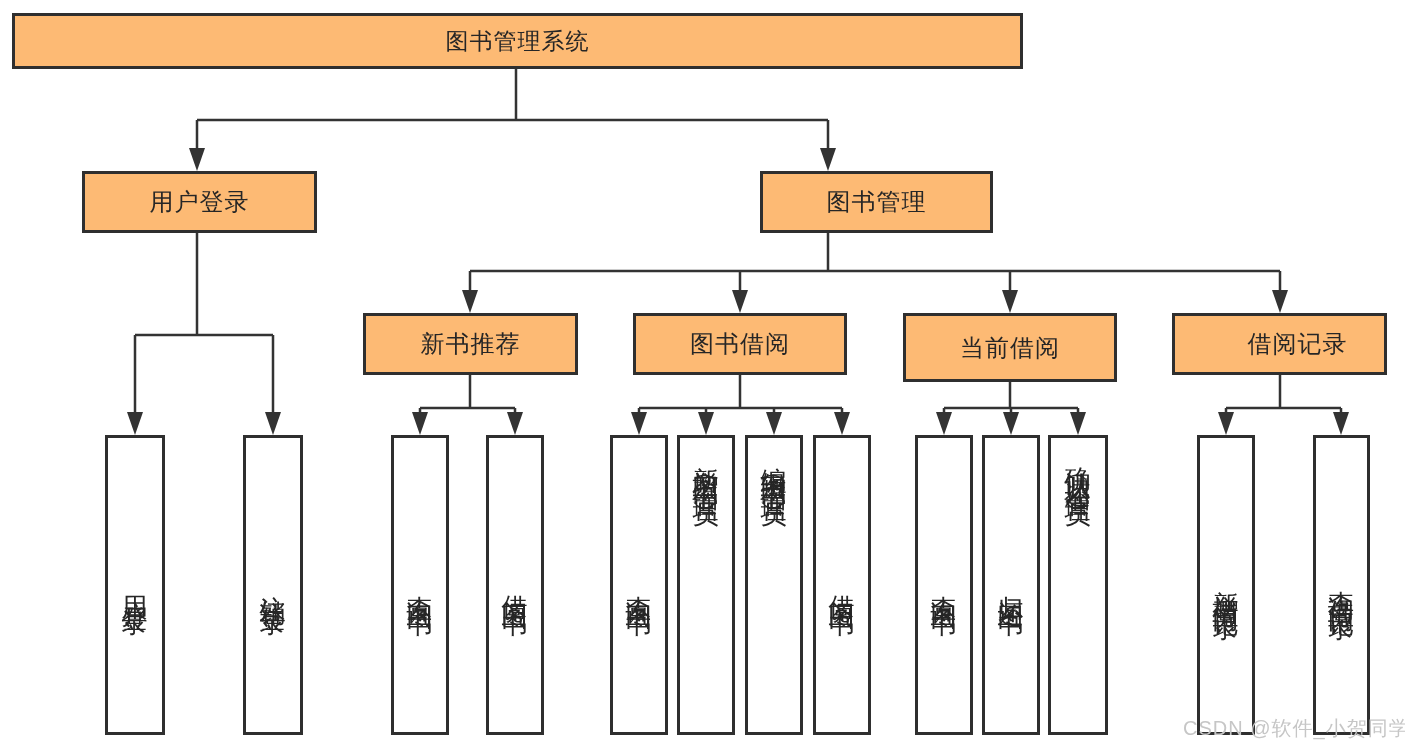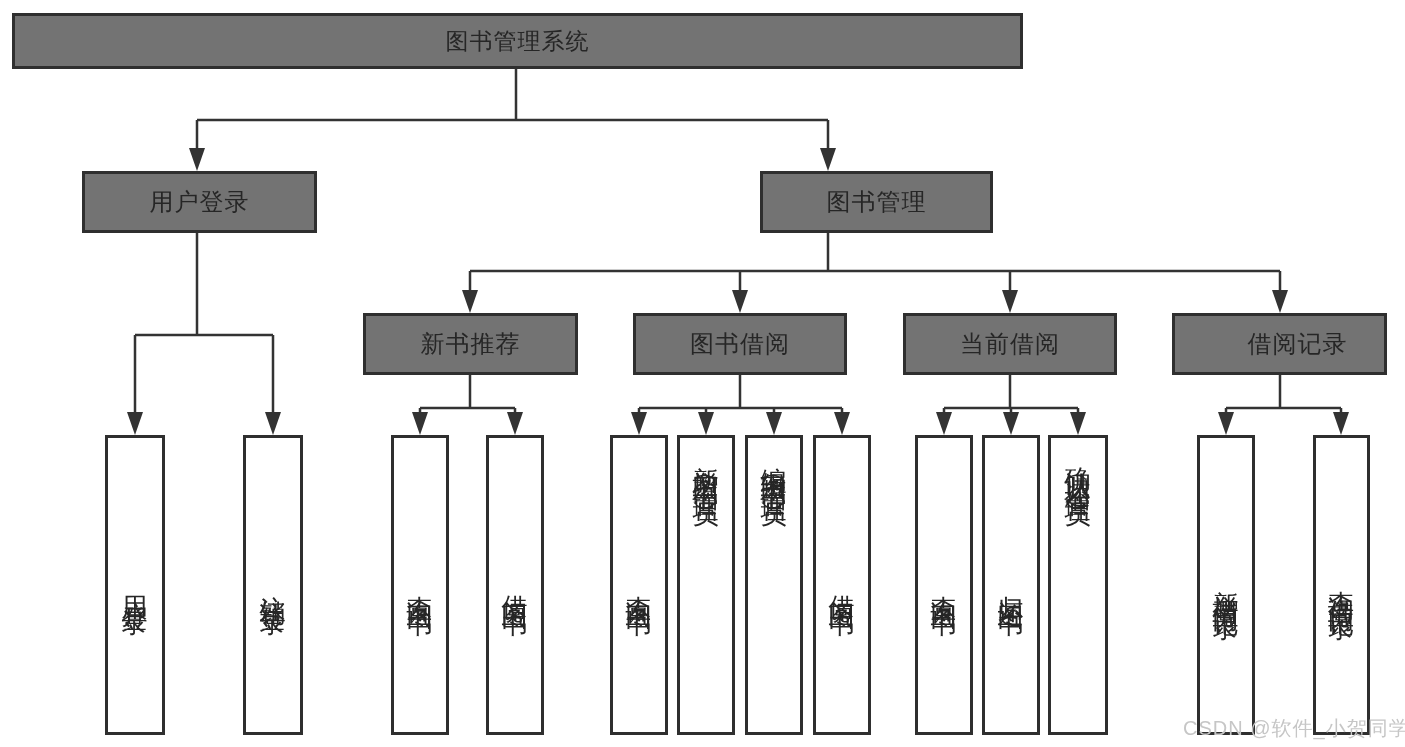--- a/index.html
+++ b/index.html
@@ -27,21 +27,21 @@
     stroke: #333333;
     stroke-width: 2.5;
   }
   svg.connectors polygon {
     fill: #333333;
     stroke: none;
   }
   .node {
     position: absolute;
     box-sizing: border-box;
-    background: #737373;
+    background: #fdba74;
     border: 3px solid #2f2f2f;
     display: flex;
     align-items: center;
     justify-content: center;
   }
   .node .hlabel {
     font-size: 24px;
     letter-spacing: 1px;
     white-space: nowrap;
   }
@@ -122,21 +122,21 @@
   <div class="node" style="left:712px; top:171px; width:233px; height:62px;margin-left:48px;">
     <span class="hlabel">图书管理</span>
   </div>
 
   <div class="node" style="left:633px; top:313px; width:214px; height:62px;">
     <span class="hlabel">图书借阅</span>
   </div>
   <div class="node" style="left:363px; top:313px; width:215px; height:62px;">
     <span class="hlabel">新书推荐</span>
   </div>
-  <div class="node" style="left:903px; top:313px; width:214px; height:62px;">
+  <div class="node" style="left:903px; top:313px; width:214px; height:69px;">
     <span class="hlabel">当前借阅</span>
   </div>
   <div class="node" style="left:1172px; top:313px; width:215px; height:62px;padding-left:36px;">
     <span class="hlabel">借阅记录</span>
   </div>
 
   <div class="leaf" style="left:105px; top:435px; width:60px; height:300px;">
     <span class="vlabel">用户登录</span>
   </div>
   <div class="leaf" style="left:243px; top:435px; width:60px; height:300px;">

